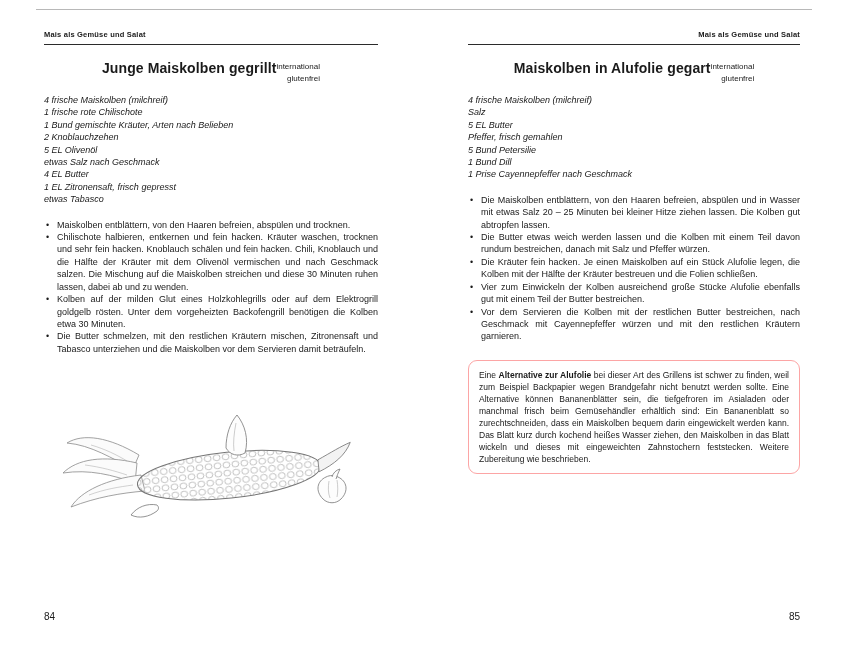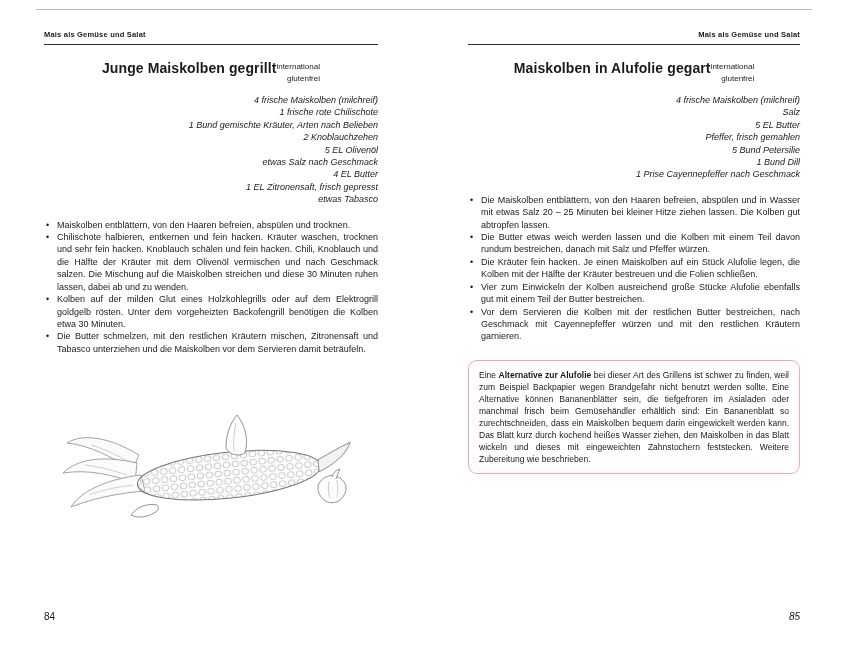--- a/index.html
+++ b/index.html
@@ -19,36 +19,36 @@
   .running { font-size:7.5px; font-weight:bold; letter-spacing:0.2px; padding-bottom:5px; }
   .page.right .running { text-align:right; }
   .rule { height:1px; background:#2b2b2b; margin-bottom:15px; }
 
   .title-row { display:flex; justify-content:center; align-items:flex-start; margin-bottom:9px; }
   .title { font-size:14px; font-weight:bold; letter-spacing:0.1px; }
   .tags { font-size:8px; line-height:1.5; text-align:right; padding-top:1px; white-space:nowrap; }
   .tags span { display:block; }
 
   .ingredients { list-style:none; font-style:italic; font-size:9px; line-height:1.38; margin-bottom:13px; }
-  .ingredients li { white-space:nowrap;text-align:right; }
+  .ingredients li { white-space:nowrap; }
 
   .steps { list-style:none; font-size:9px; line-height:1.38; text-align:justify; }
   .steps li { position:relative; padding-left:13px; }
   .steps li::before { content:"\2022"; position:absolute; left:2px; top:0; }
 
   .illustration { margin-top:48px; text-align:center; }
 
   .note-box {
     margin-top:17px; border:1px solid #fca5a5; border-radius:9px;
     padding:8px 10px; font-size:8.5px; line-height:1.42; text-align:justify;
   }
   .note-box strong { font-weight:bold; }
 
   .pagenum { margin-top:auto; font-size:10px; }
-  .page.right .pagenum { text-align:right;font-style:italic; }
+  .page.right .pagenum { text-align:right; }
 </style>
 </head>
 <body>
 
 <div class="spread">
   <div class="scan-edge"></div>
 
   <section class="page left">
     <header class="running">
       <span>Mais als Gemüse und Salat</span>

